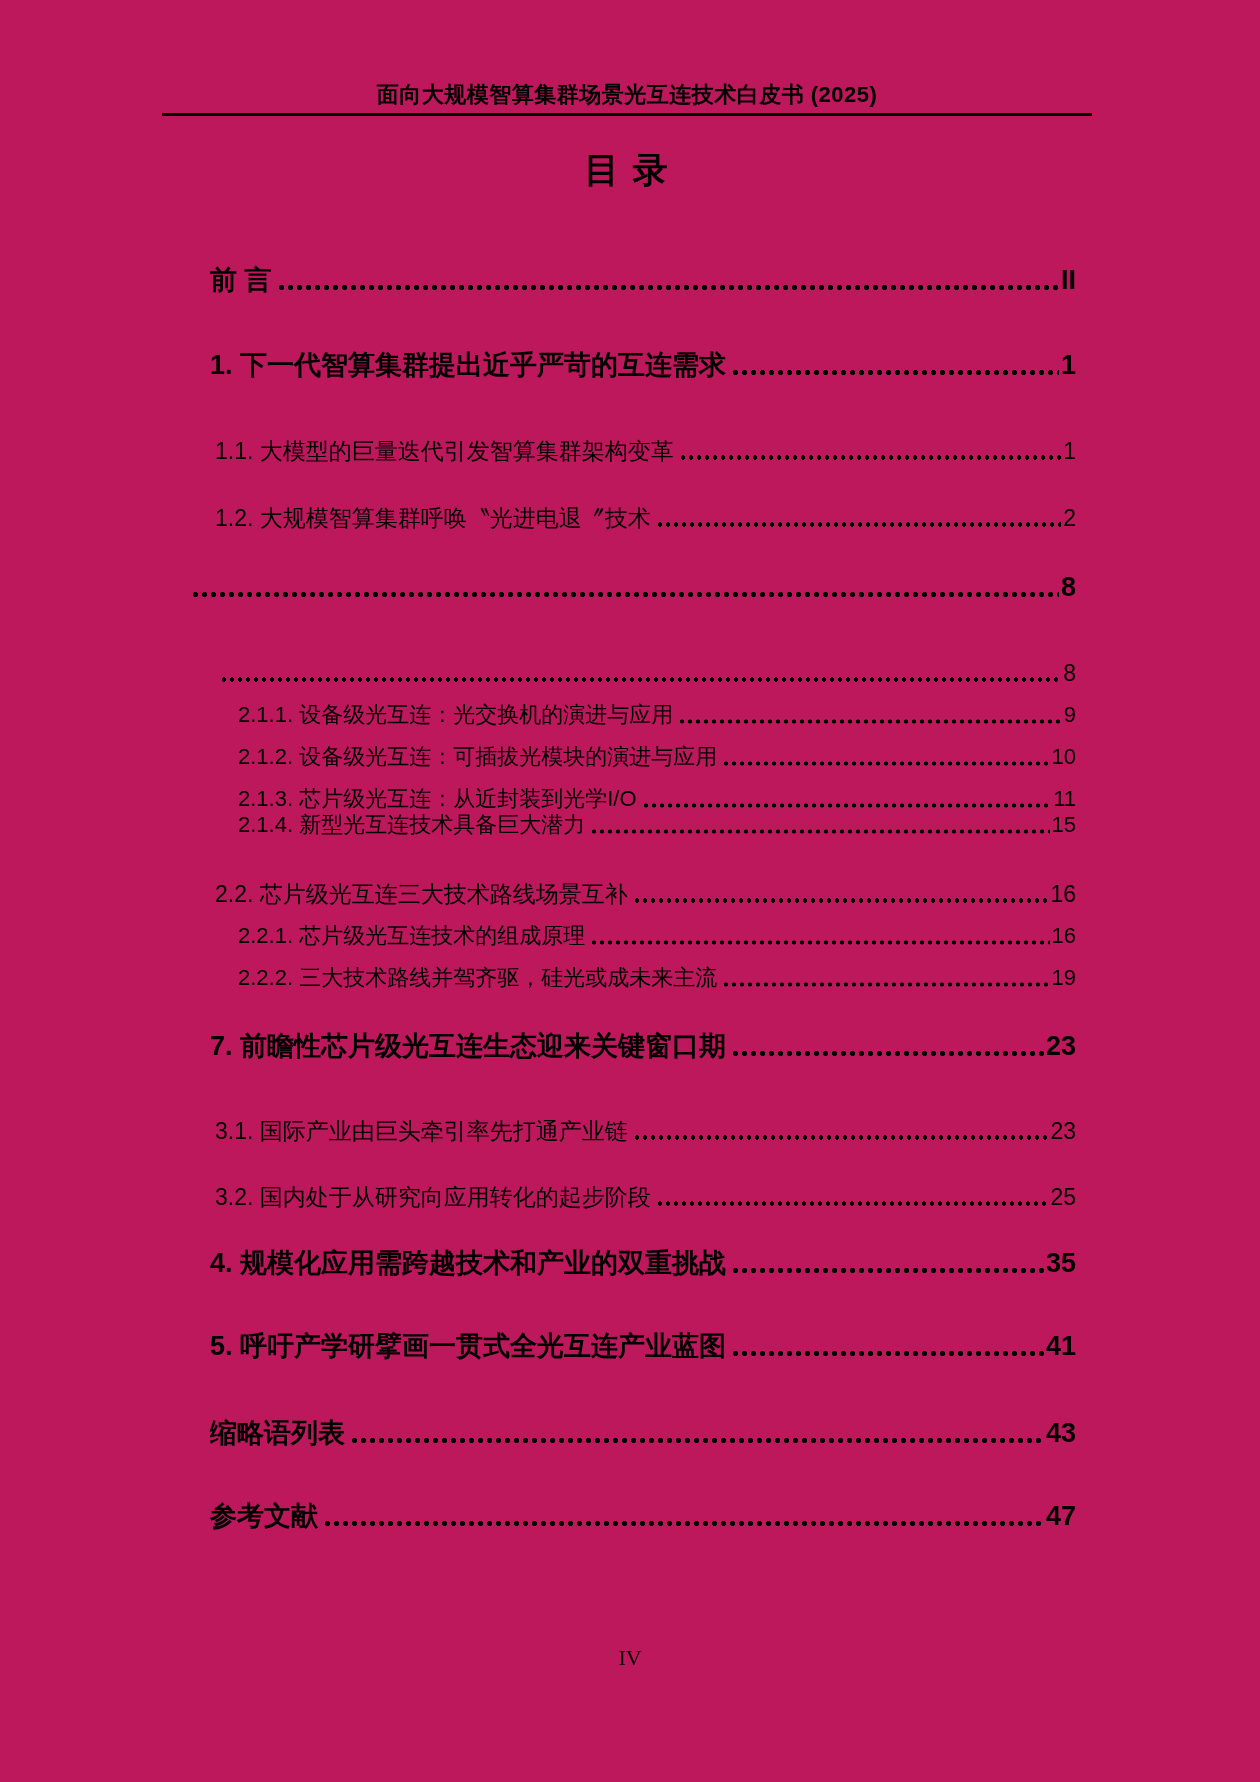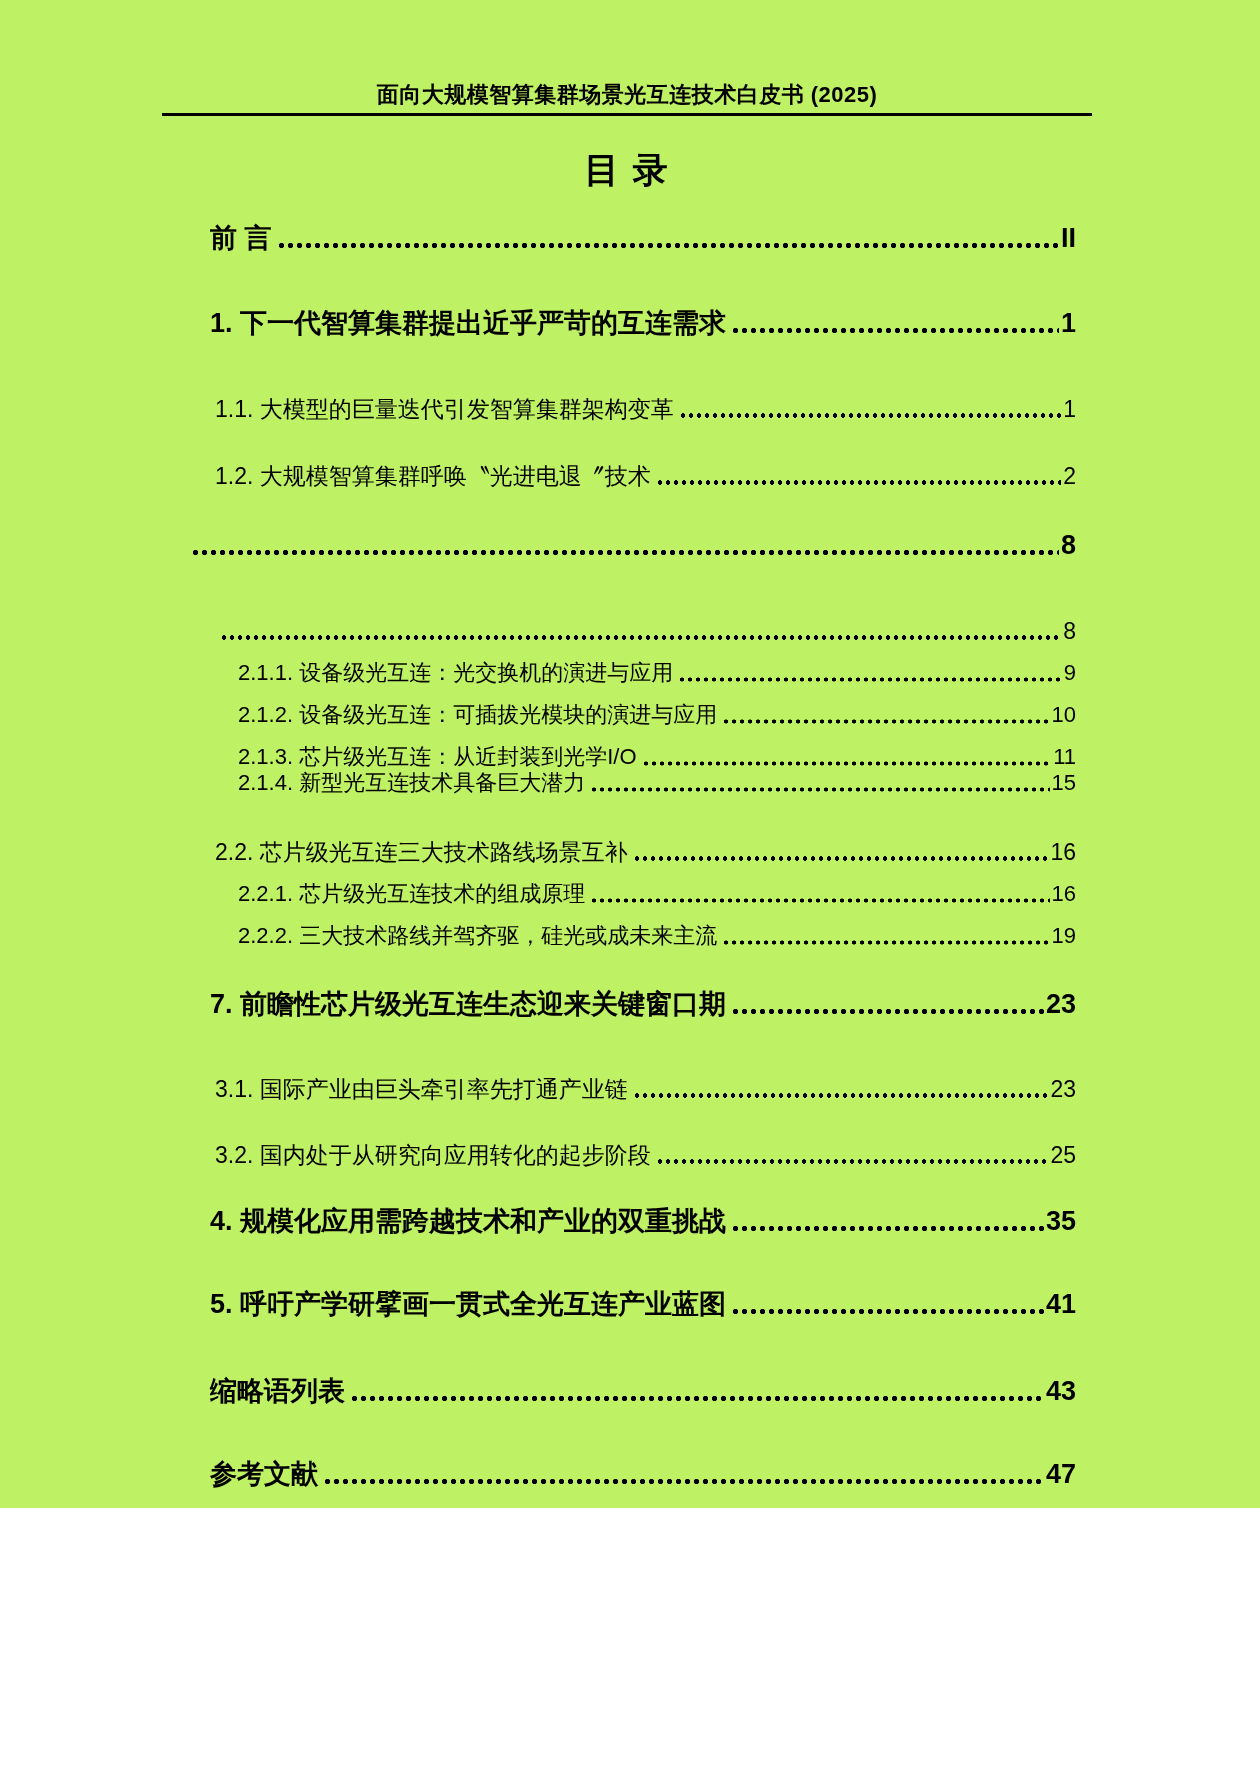--- a/index.html
+++ b/index.html
@@ -5,22 +5,22 @@
   * { margin: 0; padding: 0; box-sizing: border-box; }
   html, body { background: #ffffff; }
   body {
     font-family: "Liberation Sans", "DejaVu Sans", sans-serif;
     color: #000;
     -webkit-font-smoothing: antialiased;
   }
   .page {
     position: relative;
     width: 1260px;
-    height: 1508px;
-    background: #bef264;
+    height: 1782px;
+    background: #be185d;
     overflow: hidden;
   }
   .content {
     position: absolute;
     left: 162px;
     right: 168px;
     top: 0;
   }
   .doc-header { text-align: center; }
   .doc-header .title {
@@ -101,21 +101,21 @@
 <div class="page">
   <div class="content">
 
     <div class="doc-header">
       <div class="title">面向大规模智算集群场景光互连技术白皮书 (2025)</div>
       <div class="rule"></div>
     </div>
 
     <div class="toc-heading">目 录</div>
 
-    <div class="toc-row l1 indent-l1" style="margin-top:32px">
+    <div class="toc-row l1 indent-l1" style="margin-top:74px">
       <span class="label">前 言</span>
       <span class="leader"></span>
       <span class="page-num">II</span>
     </div>
 
     <div class="toc-row l1 indent-l1" style="margin-top:53px">
       <span class="label">1. 下一代智算集群提出近乎严苛的互连需求</span>
       <span class="leader"></span>
       <span class="page-num">1</span>
     </div>

